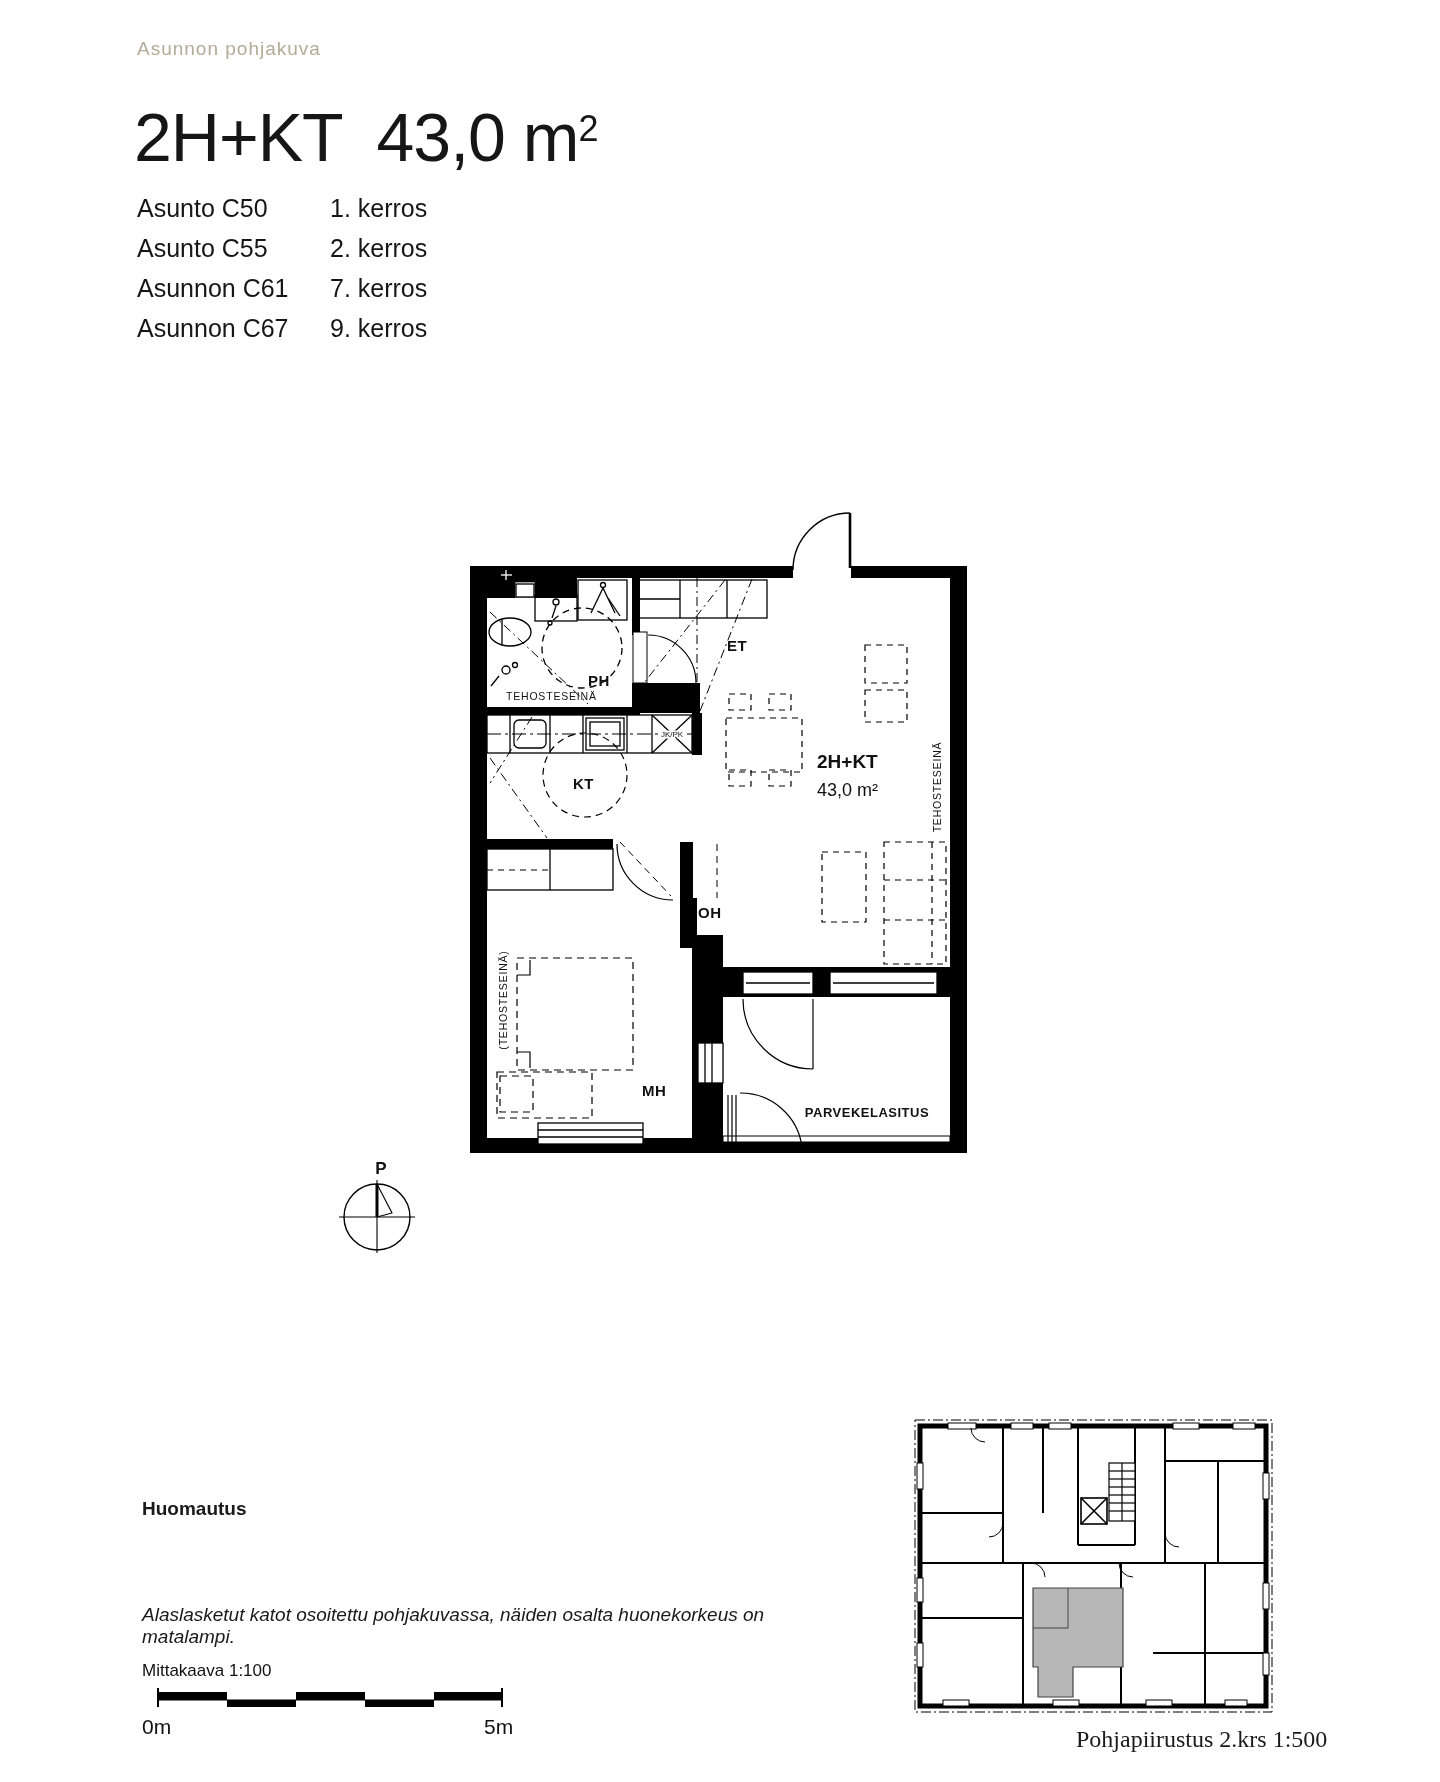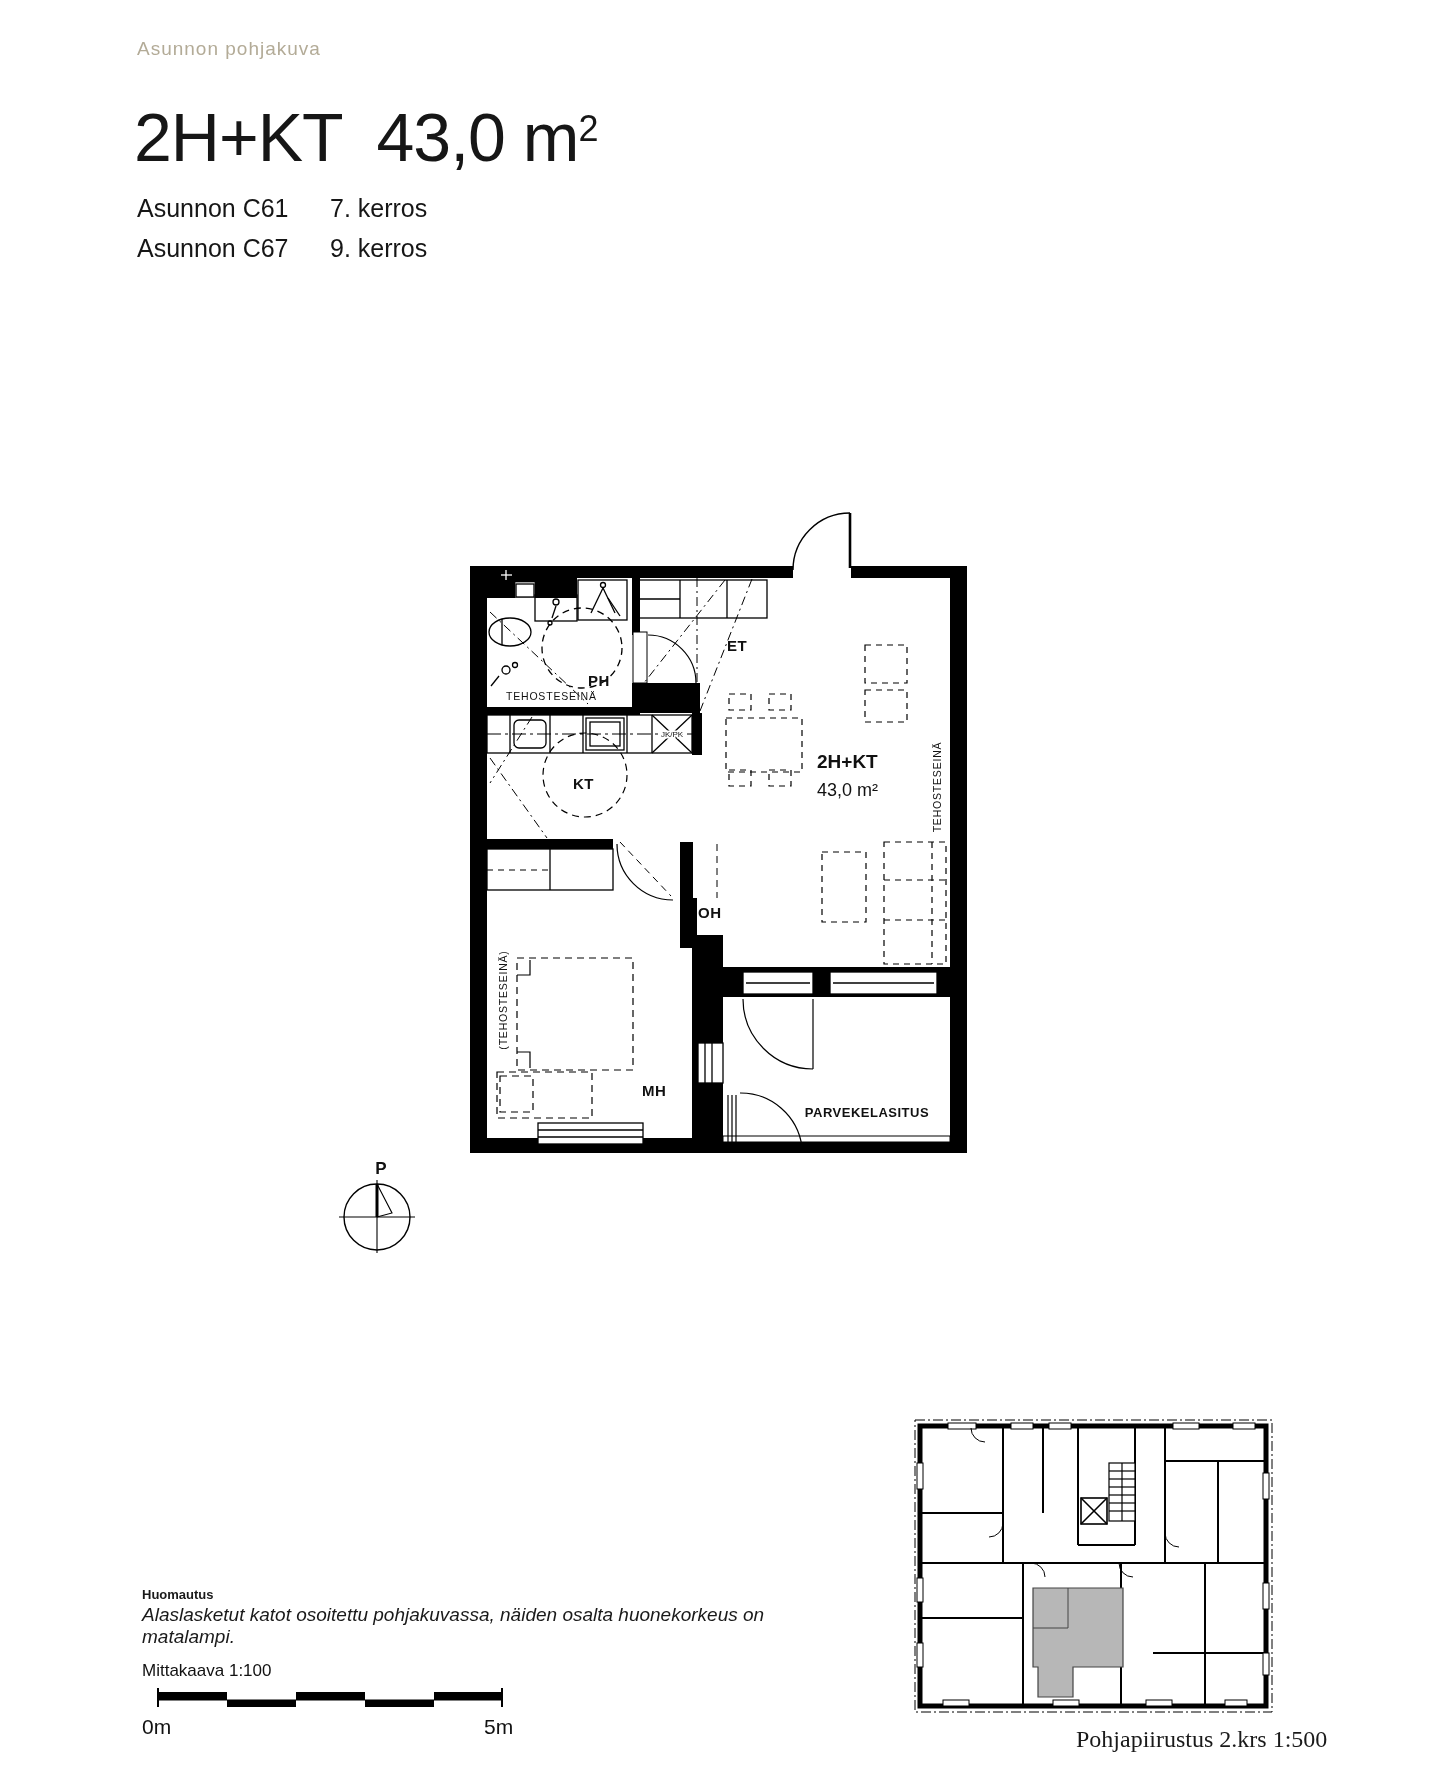--- a/index.html
+++ b/index.html
@@ -5,33 +5,41 @@
   html,body{margin:0;padding:0;background:#ffffff;}
   body{width:1440px;height:1782px;position:relative;font-family:"Liberation Sans",sans-serif;color:#1a1a1a;overflow:hidden;}
   .abs{position:absolute;}
   .eyebrow{left:137px;top:38px;font-size:19px;letter-spacing:1px;color:#b3ab97;}
   .bigtitle{left:134px;top:66px;font-size:68px;letter-spacing:-1px;color:#161616;white-space:pre;margin-top:32px;}
   .bigtitle .gap{display:inline-block;width:34px;}
   .bigtitle sup{font-size:36px;position:relative;top:4px;}
   .aptlist{left:137px;top:188px;font-size:25px;line-height:40px;color:#161616;}
   .aptrow{display:flex;}
   .aptrow .unit{width:193px;}
-  .note-head{left:142px;top:1587px;font-size:13px;font-weight:bold;}
+  .note-head{left:142px;top:1498px;font-size:19px;font-weight:bold;}
   .note-body{left:142px;top:1604px;font-size:19px;width:700px;font-style:italic;}
   .caption{left:1076px;top:1726px;font-size:24px;font-family:Liberation Serif, serif;}
   svg text{fill:#111;}
   .roomlabel{font-weight:bold;font-size:15px;letter-spacing:0.5px;}
 </style>
 </head>
 <body>
 
 <div class="abs eyebrow">Asunnon pohjakuva</div>
 <div class="abs bigtitle"><span>2H+KT</span><span class="gap"></span><span>43,0 m</span><sup>2</sup></div>
 
 <div class="abs aptlist">
+  <div class="aptrow">
+      <span class="unit">Asunto C50</span>
+      <span>1. kerros</span>
+    </div>
+  <div class="aptrow">
+      <span class="unit">Asunto C55</span>
+      <span>2. kerros</span>
+    </div>
   <div class="aptrow">
       <span class="unit">Asunnon C61</span>
       <span>7. kerros</span>
     </div>
   <div class="aptrow">
       <span class="unit">Asunnon C67</span>
       <span>9. kerros</span>
     </div>
 </div>
 

